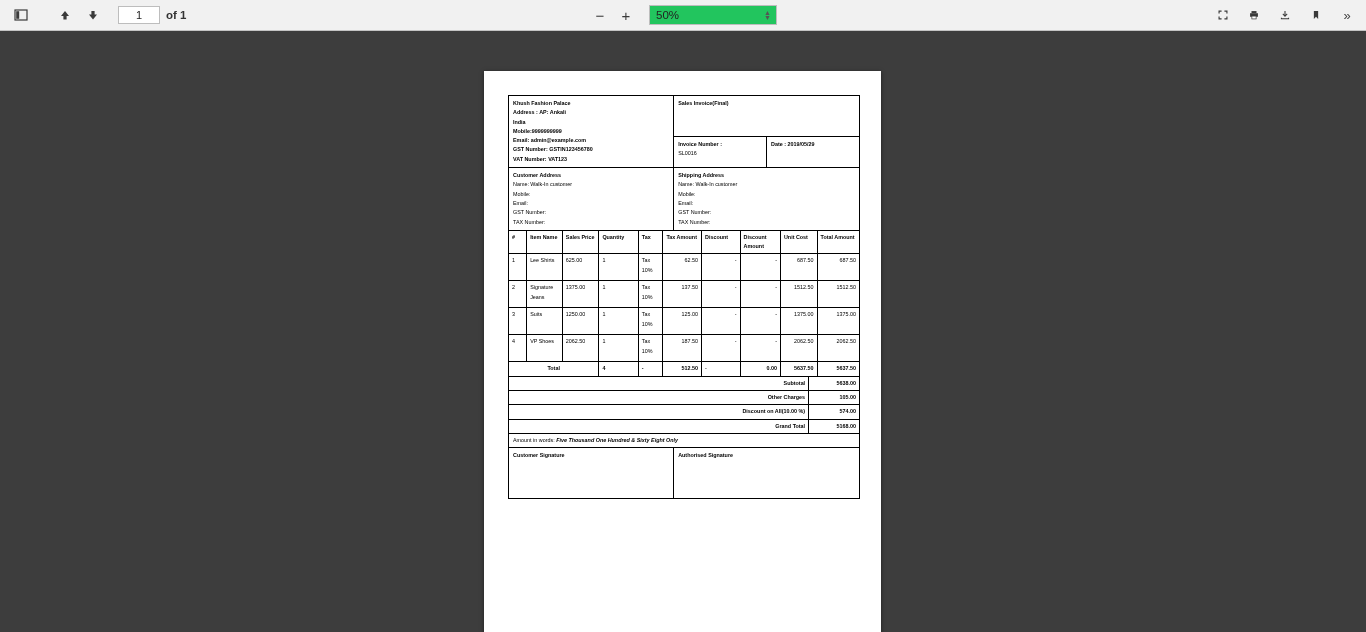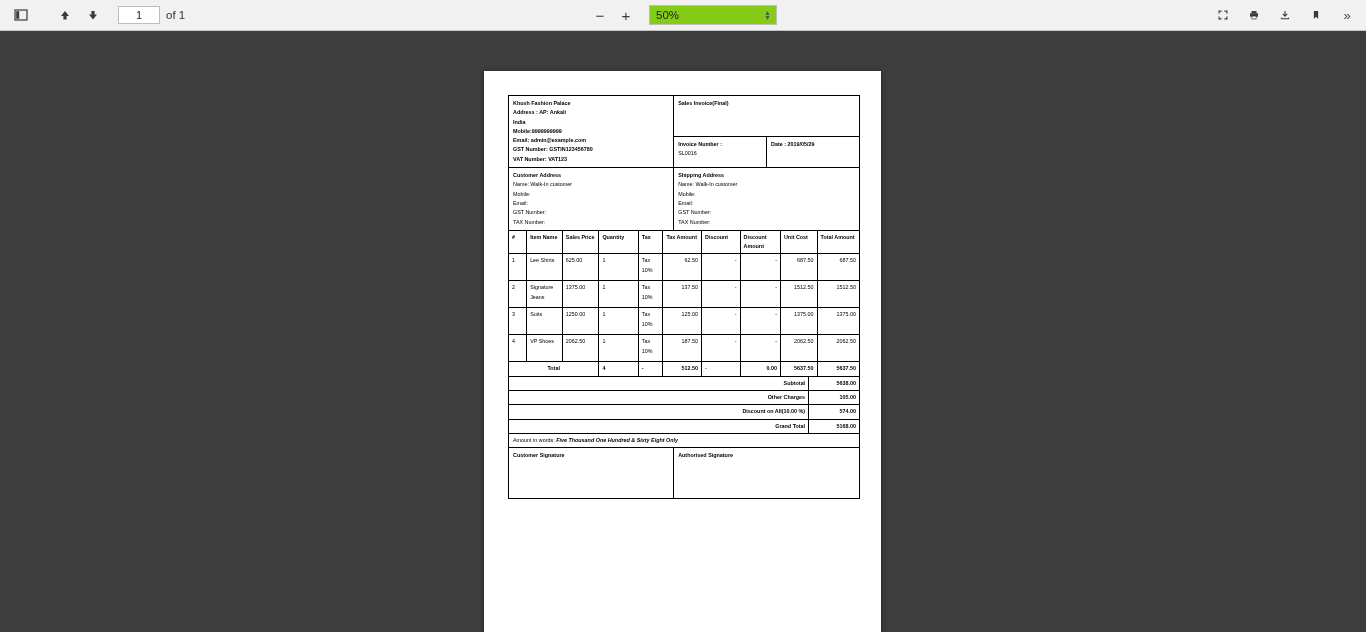--- a/index.html
+++ b/index.html
@@ -48,40 +48,41 @@
     font-size: 11px;
     font-family: "Liberation Sans", sans-serif;
     color: #222;
     margin: 0 4px 0 10px;
     padding: 1px 2px;
     box-sizing: border-box;
   }
   .page-of {
     font-size: 11.5px;
     color: #333;
+    font-weight: bold;
   }
   .tb-center {
     position: absolute;
     left: 50%;
     transform: translateX(-50%);
     display: flex;
     align-items: center;
     gap: 4px;
   }
   .zoom-btn {
     width: 22px; height: 22px;
     display: flex; align-items: center; justify-content: center;
     font-size: 15px; color: #3a3a3a; cursor: pointer;
     border: none; background: transparent;
   }
   .zoom-select {
     width: 128px;
     height: 20px;
     border: 1px solid #bdbdbd;
-    background: #84cc16;
+    background: #22c55e;
     font-size: 11.5px;
     display: flex;
     align-items: center;
     padding: 0 4px 0 6px;
     box-sizing: border-box;
     margin-left: 8px;
     color: #222;
     position: relative;
     cursor: pointer;
   }

